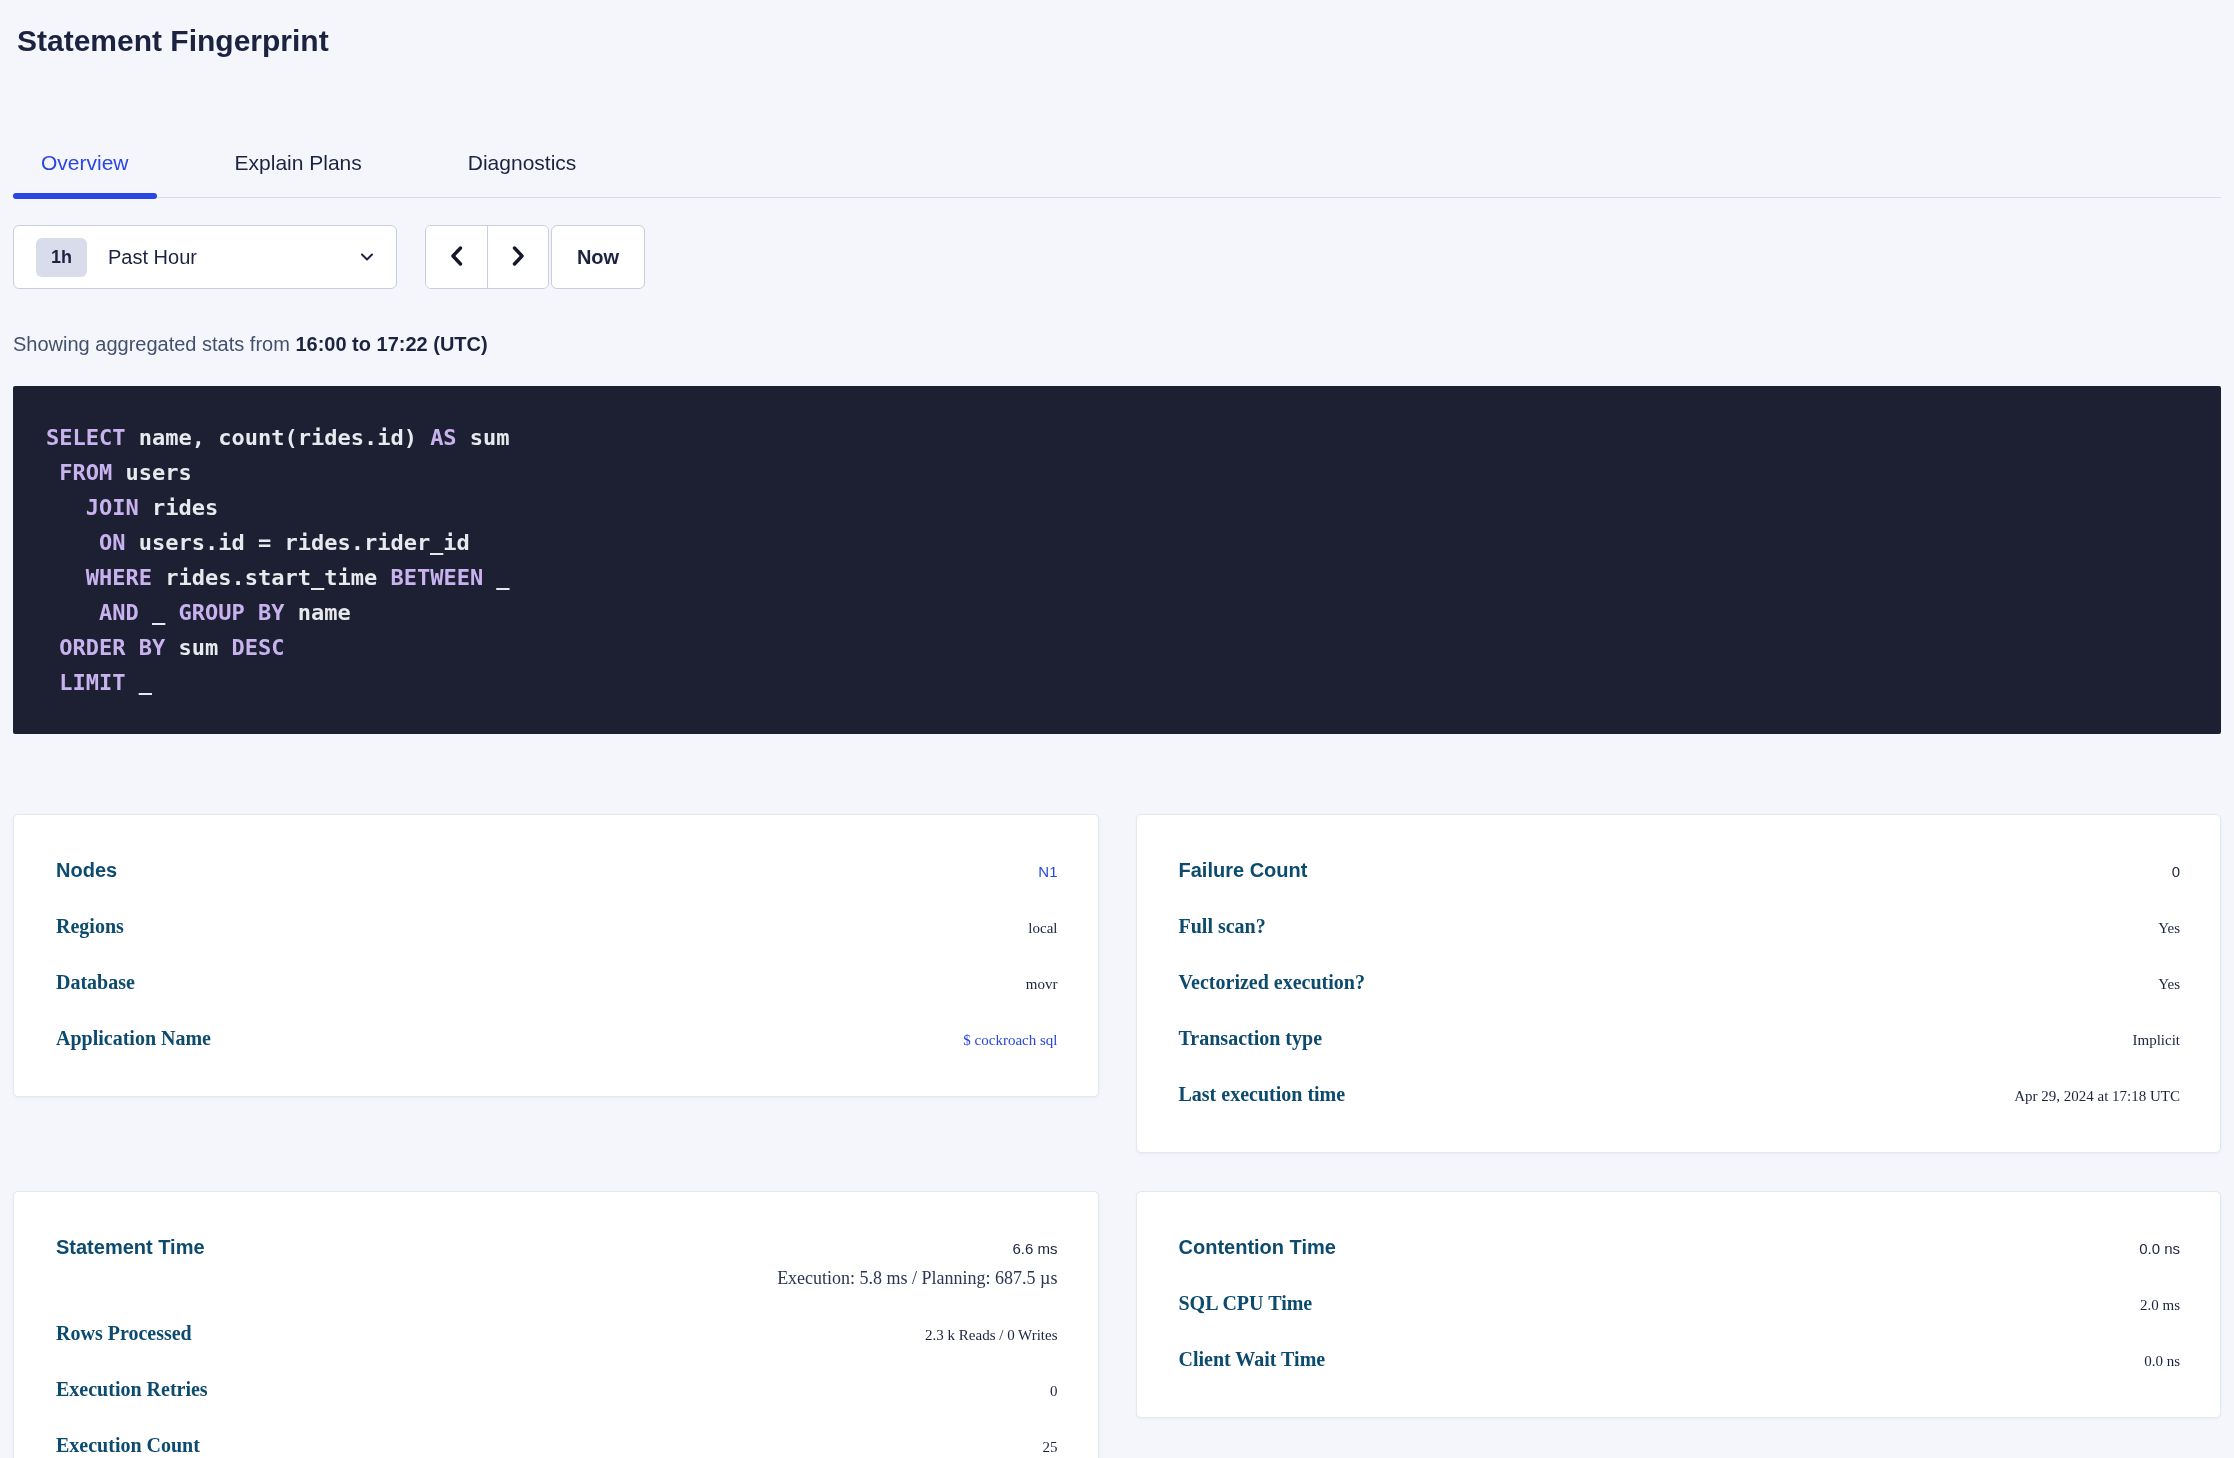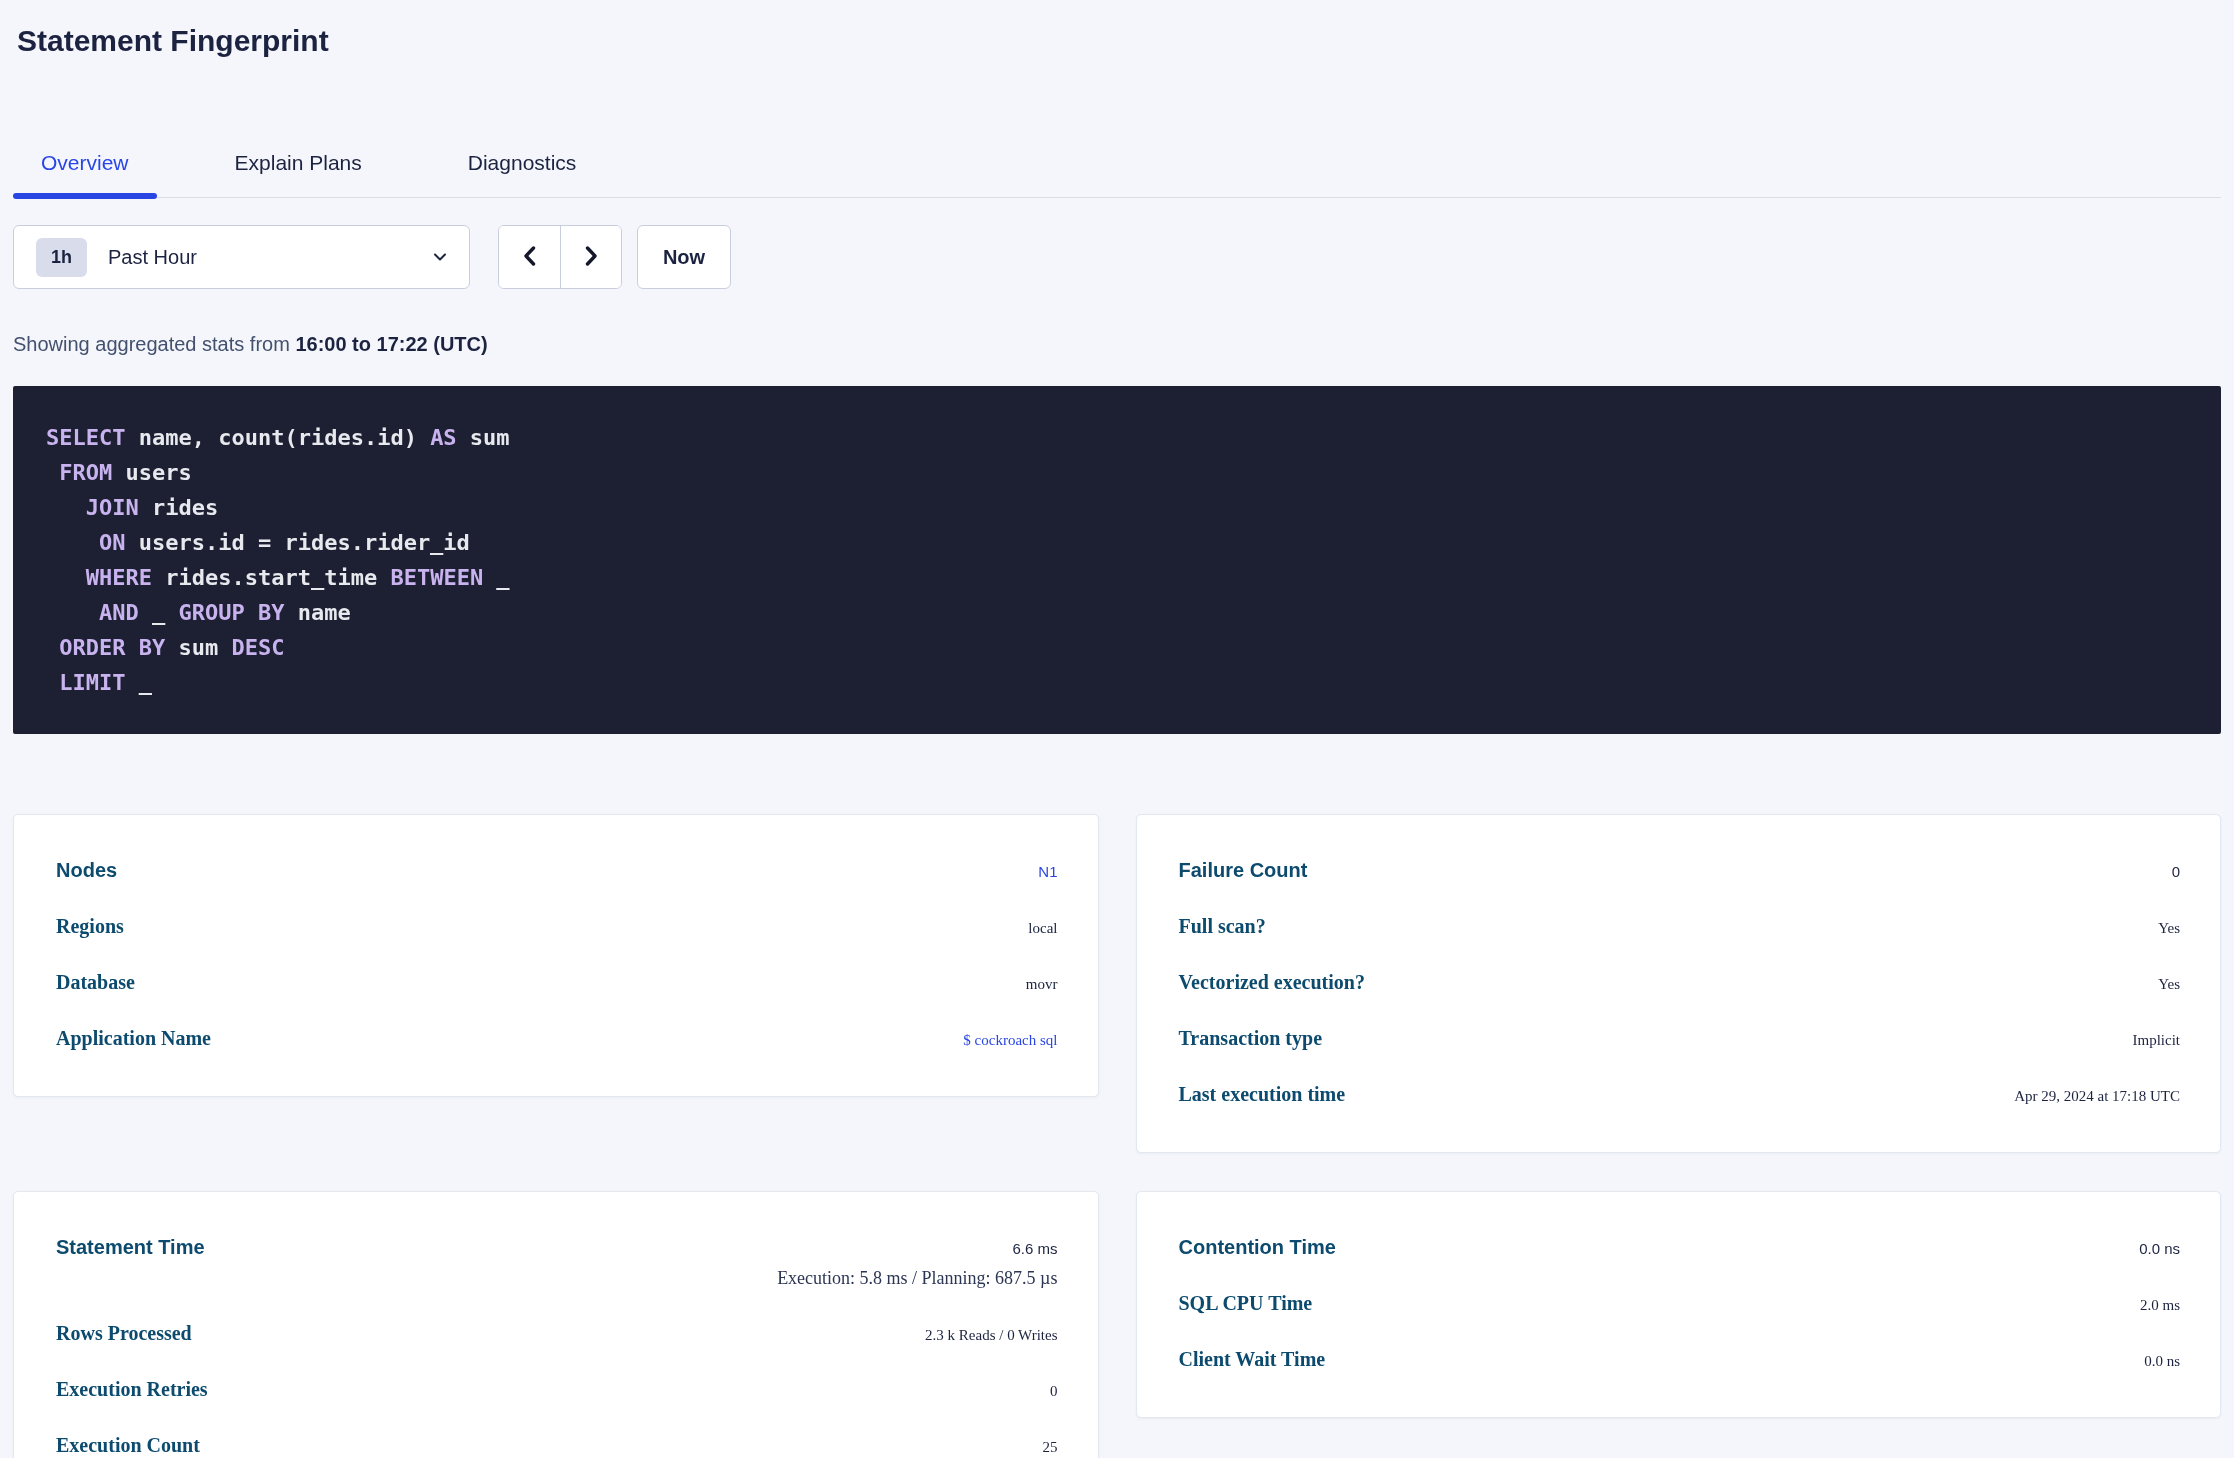--- a/index.html
+++ b/index.html
@@ -51,21 +51,21 @@
   }
 
   
   .toolbar {
     margin-top:27px;
     display:flex;
     align-items:stretch;
     height:64px;
   }
   .range-select {
-    width:457px;
+    width:384px;
     display:flex;
     align-items:center;
     background:#ffffff;
     border:1px solid #c9cede;
     border-radius:6px;
     padding:0 20px 0 22px;
     cursor:pointer;
     font-family:inherit;
   }
   .range-badge {
@@ -89,21 +89,21 @@
     overflow:hidden;
   }
   .pager button {
     width:61px;
     display:flex; align-items:center; justify-content:center;
     background:#ffffff; border:none; cursor:pointer;
   }
   .pager button + button { border-left:1px solid #c9cede; }
 
   .now-btn {
-    margin-left:15px;
+    margin-left:2px;
     width:94px;
     background:#ffffff;
     border:1px solid #c9cede;
     border-radius:6px;
     font-size:20px;
     font-weight:700;
     color:#1c2340;
     cursor:pointer;
     font-family:inherit;
   }

